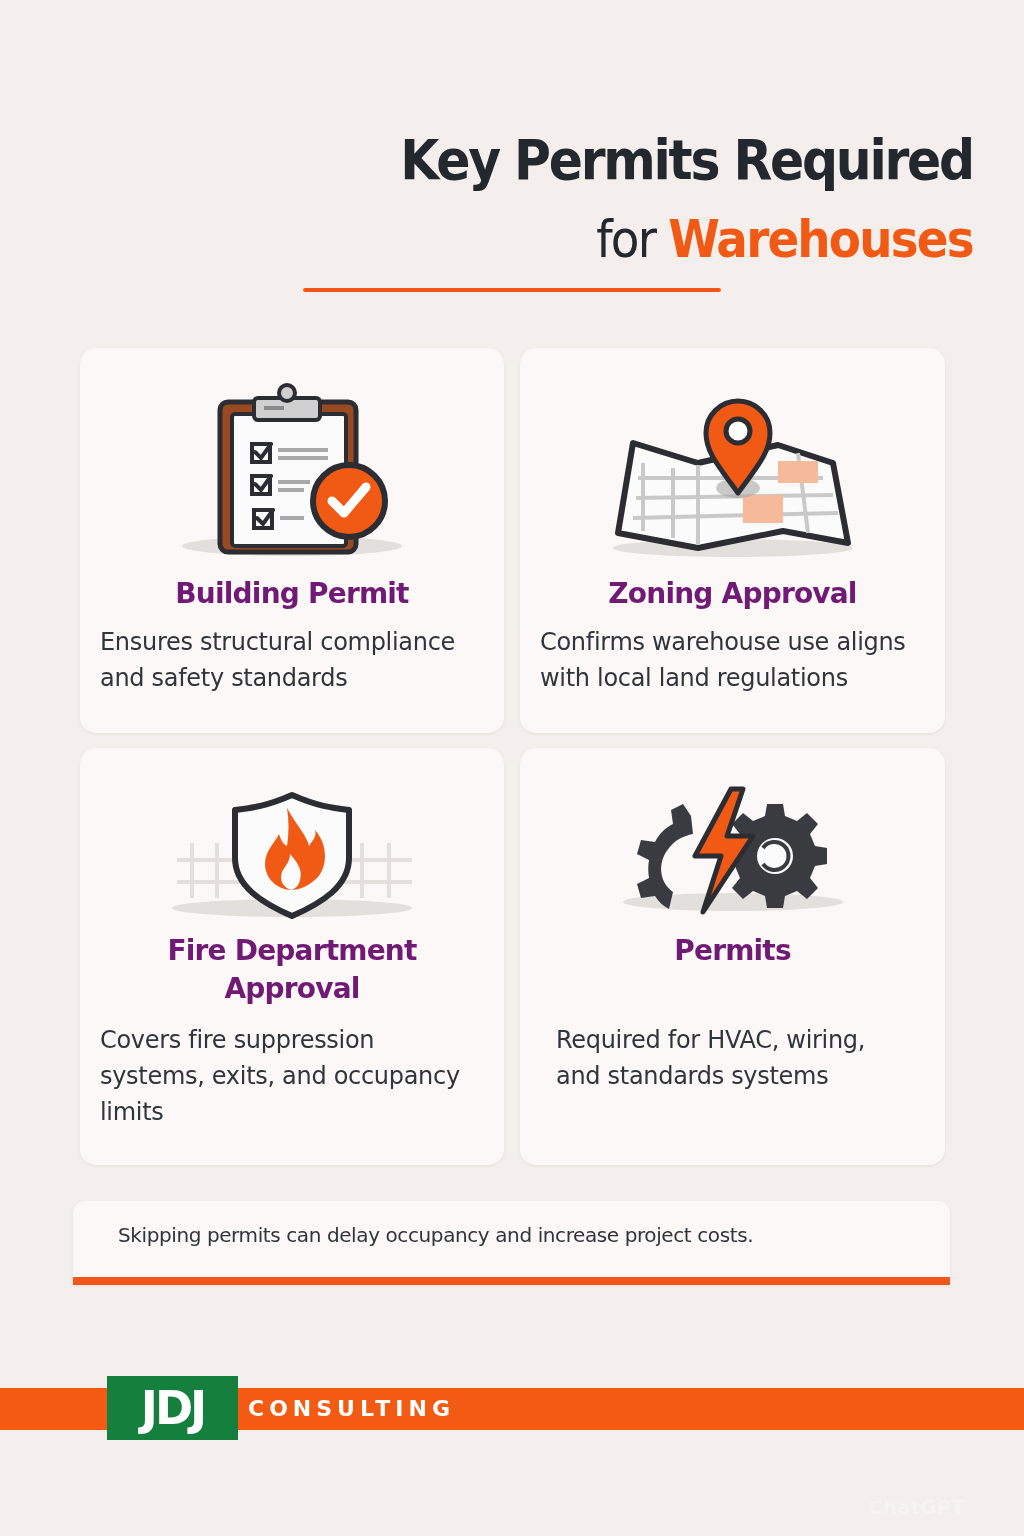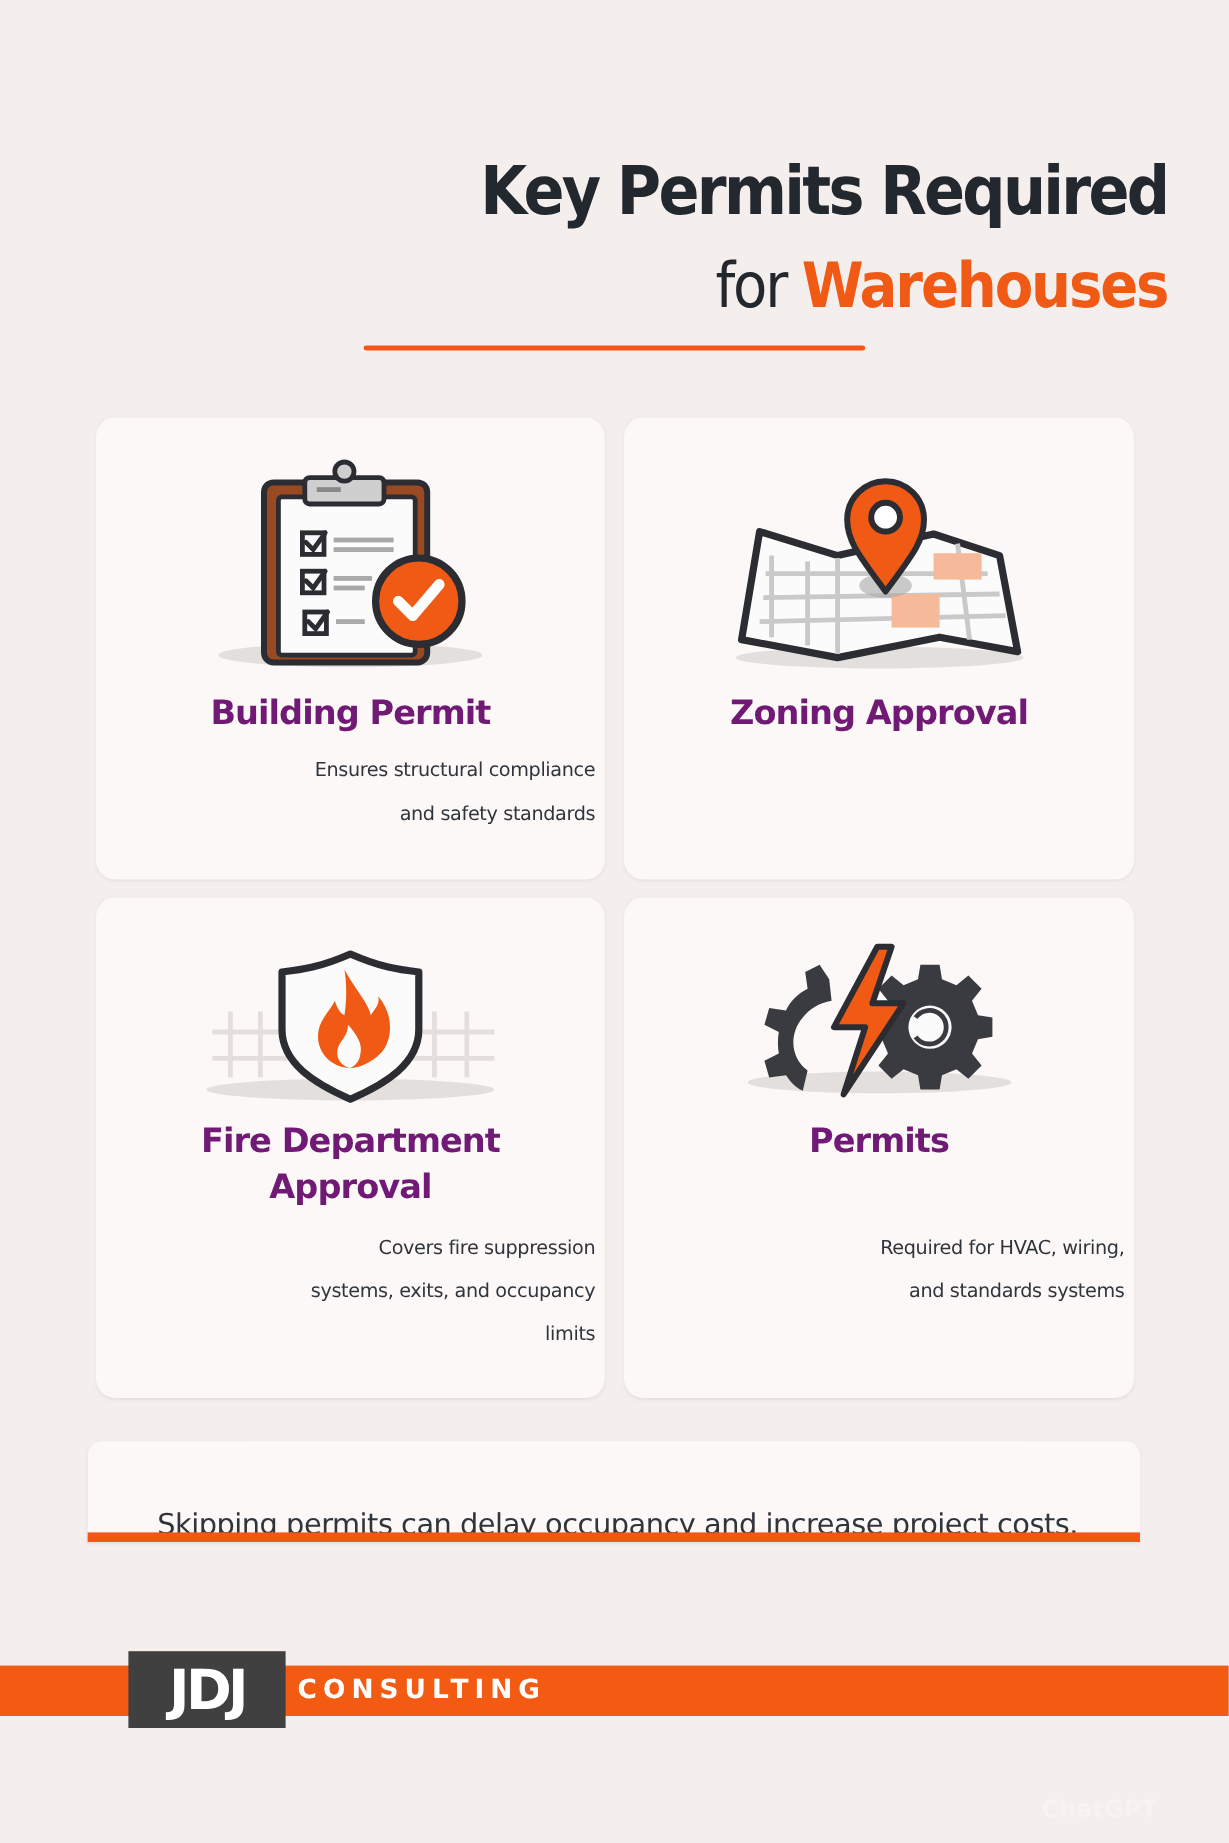--- a/index.html
+++ b/index.html
@@ -29,37 +29,37 @@
     position: absolute; background: #fbf8f7; border-radius: 16px;
     box-shadow: 0 1px 3px rgba(120,90,80,0.10);
   }
   .card .icon { position: absolute; left: 0; width: 100%; display: flex; justify-content: center; }
   .card .heading {
     position: absolute; left: 0; width: 100%; text-align: center;
     font-family: "DejaVu Sans", sans-serif; font-weight: bold;
     font-size: 28px; letter-spacing: -0.8px; line-height: 38px; color: #701a75;
   }
   .card .desc {
-    position: absolute; left: 20px; right: 8px; text-align: right;
+    position: absolute; left: 20px; right: 20px; text-align: left;
     font-family: "DejaVu Sans", sans-serif;
-    font-size: 16px; line-height: 36px; color: #30343b; letter-spacing: -0.3px;
+    font-size: 24px; line-height: 36px; color: #30343b; letter-spacing: -0.3px;
   }
   .note {
     position: absolute; left: 73px; top: 1201px; width: 877px; height: 84px;
     background: #fbf8f7; border-radius: 12px 12px 0 0;
     box-shadow: 0 1px 3px rgba(120,90,80,0.10);
   }
   .note-text {
-    position: absolute; left: 58px; top: 22px;
-    font-family: "DejaVu Sans", sans-serif; font-size: 24px; color: #30343b; letter-spacing: -0.4px; margin-top: 33px;
+    position: absolute; left: 45px; top: 22px;
+    font-family: "DejaVu Sans", sans-serif; font-size: 20px; color: #30343b; letter-spacing: -0.4px;
   }
   .note-bar { position: absolute; left: 0; bottom: 0; width: 100%; height: 8px; background: #f4561a; }
   .brand-band { position: absolute; left: 0; top: 1388px; width: 1024px; height: 42px; background: #f35a12; }
   .brand-box {
-    position: absolute; left: 107px; top: 1376px; width: 131px; height: 64px; background: #404040;
+    position: absolute; left: 107px; top: 1376px; width: 131px; height: 64px; background: #15803d;
     display: flex; align-items: center; justify-content: center;
   }
   .brand-logo {
     font-family: "DejaVu Sans", sans-serif; font-weight: bold; color: #ffffff;
     font-size: 46px; letter-spacing: -3px;
   }
   .brand-name {
     position: absolute; left: 248px; top: 1396px; color: #ffffff;
     font-family: "DejaVu Sans", sans-serif; font-weight: bold; font-size: 22px; letter-spacing: 5px;
   }
@@ -132,20 +132,24 @@
         <path d="M200 70 L210 150"></path>
       </g>
       <rect x="145" y="112" width="40" height="28" fill="#f6b99a"></rect>
       <rect x="180" y="78" width="40" height="22" fill="#f6b99a"></rect>
       <ellipse cx="140" cy="105" rx="22" ry="10" fill="#a9a9a9" opacity="0.6"></ellipse>
       <path d="M140 110 C118 80 108 68 108 50 A32 32 0 0 1 172 50 C172 68 162 80 140 110 Z" fill="#f05a14" stroke="#2b2d33" stroke-width="5" stroke-linejoin="round"></path>
       <circle cx="140" cy="48" r="12" fill="#ffffff" stroke="#2b2d33" stroke-width="5"></circle>
     </svg>
   </div>
   <div class="heading" style="top:227px;">Zoning Approval</div>
+  <div class="desc" style="top:276px;">
+    <div>Confirms warehouse use aligns</div>
+    <div>with local land regulations</div>
+  </div>
 </div>
 
 <div class="card" style="left:80px; top:748px; width:424px; height:417px;">
   <div class="icon" style="top:20px;">
     <svg width="270" height="160" viewBox="0 0 270 160">
       <g stroke="#e4dfdd" stroke-width="4" fill="none">
         <path d="M20 92 L90 92"></path>
           <path d="M20 114 L90 114"></path>
           <path d="M35 75 L35 130"></path>
           <path d="M60 75 L60 130"></path>

